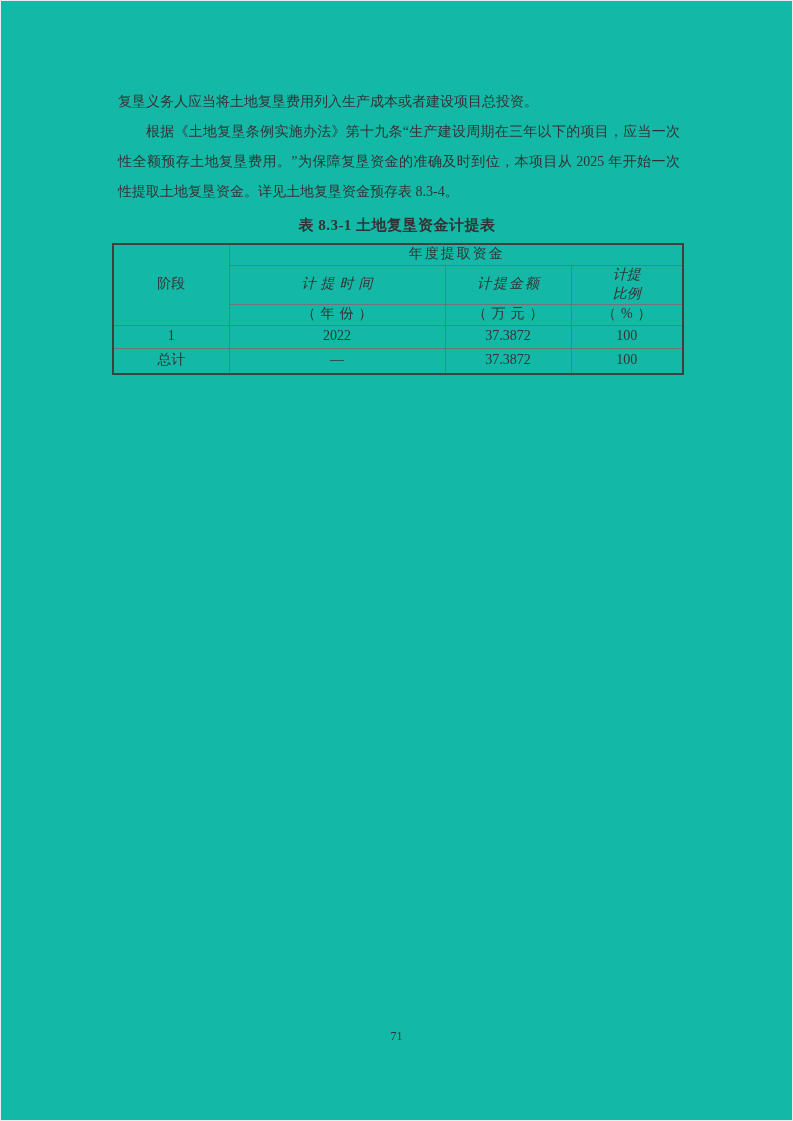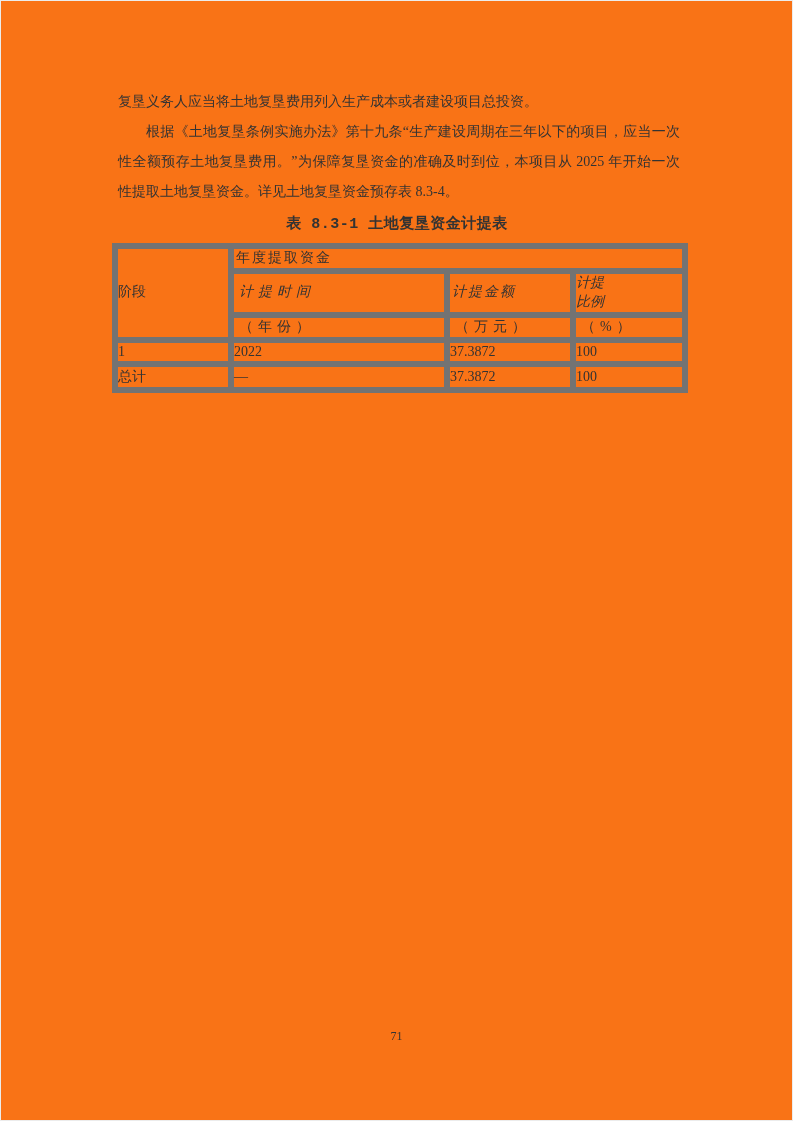--- a/index.html
+++ b/index.html
@@ -4,21 +4,21 @@
 <style>
   html, body {
     margin: 0;
     padding: 0;
     background: #ffffff;
   }
   .page {
     position: relative;
     width: 793px;
     height: 1121px;
-    background: #f97316;
+    background: #14b8a6;
     color: #333333;
     font-family: "Liberation Serif", "DejaVu Serif", serif;
     box-shadow: inset 0 0 0 1px #ececec;
     overflow: hidden;
   }
   .text-block {
     position: absolute;
     left: 112px;
     top: 87px;
     width: 570px;
@@ -40,34 +40,33 @@
     overflow: hidden;
   }
   .table-title {
     margin: 7px 0 0 0;
     height: 22px;
     line-height: 22px;
     font-size: 15px;
     font-weight: bold;
     text-align: center;
     letter-spacing: 0.5px;
-    font-family: Liberation Mono, monospace;
   }
   table.fund-table {
     margin-top: 7px;
     width: 570px;
     table-layout: fixed;
     border-collapse: collapse;
     border: 2px solid #3f3f3f;
     font-size: 14px;
     color: #333333;
   }
   table.fund-table td {
-    border: 6px solid #737373;
-    text-align: left;
+    border: 1px solid #737373;
+    text-align: center;
     vertical-align: middle;
     padding: 0;
     line-height: 1.35;
   }
   col.c1 { width: 116px; }
   col.c2 { width: 216px; }
   col.c3 { width: 126px; }
   col.c4 { width: 112px; }
   tr.r1 { height: 21px; }
   tr.r2 { height: 39px; font-style: italic; }

